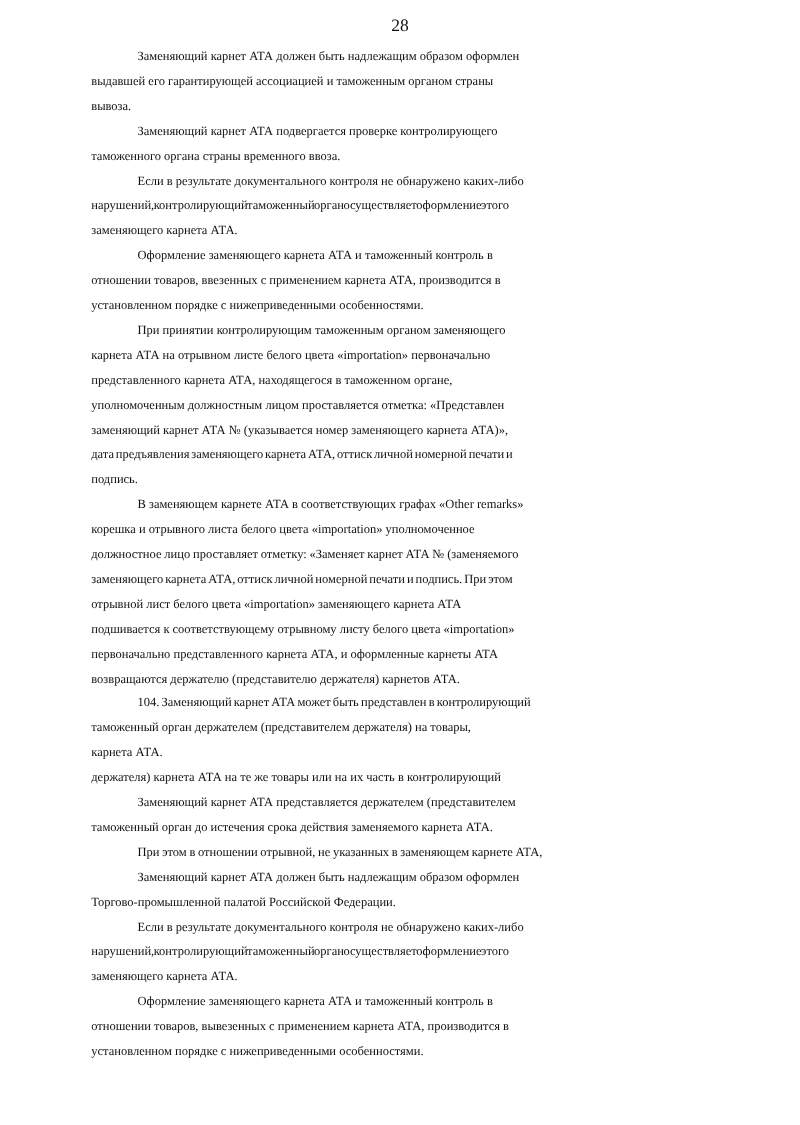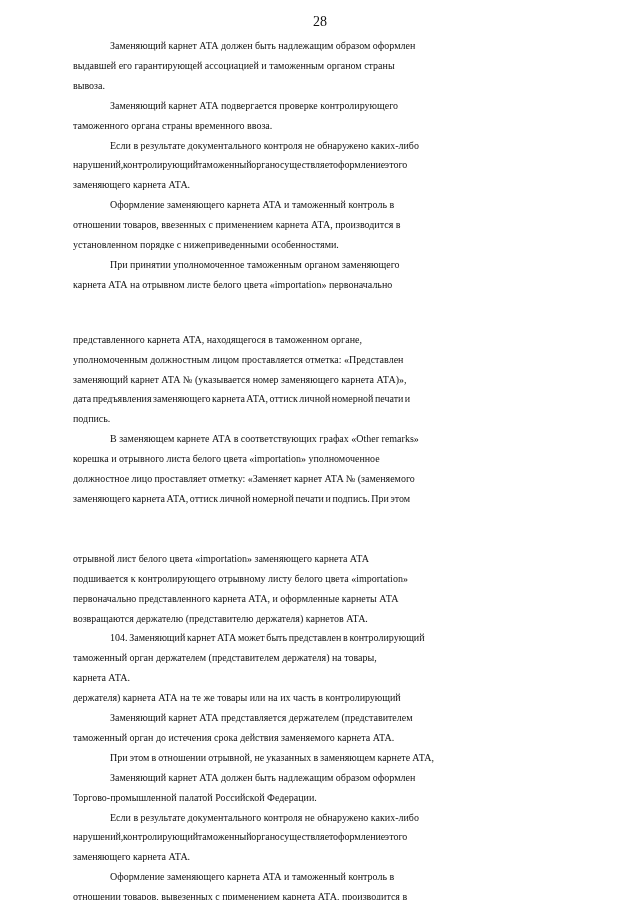--- a/index.html
+++ b/index.html
@@ -22,33 +22,33 @@
     <div class="line" style="white-space: nowrap; height: auto; text-align-last: left; text-align: left;"><span style="white-space: nowrap; text-align: right;">выдавшей его гарантирующей ассоциацией и таможенным органом страны</span></div>
     <div class="line last">вывоза.</div>
     <div class="line indent" style="white-space: nowrap; height: auto; text-align-last: left; text-align: left;"><span style="white-space: nowrap;">Заменяющий карнет АТА подвергается проверке контролирующего</span></div>
     <div class="line last">таможенного органа страны временного ввоза.</div>
     <div class="line indent" style="white-space: nowrap; height: auto; text-align-last: left; text-align: left;"><span style="white-space: nowrap;">Если в результате документального контроля не обнаружено каких-либо</span></div>
     <div class="line" style="white-space: nowrap; height: auto; text-align-last: left; text-align: left;"><span style="white-space: nowrap; word-spacing: -2.91667px;">нарушений, контролирующий таможенный орган осуществляет оформление этого</span></div>
     <div class="line last">заменяющего карнета АТА.</div>
     <div class="line indent" style="white-space: nowrap; height: auto; text-align-last: left; text-align: left;"><span style="white-space: nowrap;">Оформление заменяющего карнета АТА и таможенный контроль в</span></div>
     <div class="line" style="white-space: nowrap; height: auto; text-align-last: left; text-align: left;"><span style="white-space: nowrap;">отношении товаров, ввезенных с применением карнета АТА, производится в</span></div>
     <div class="line last">установленном порядке с нижеприведенными особенностями.</div>
-    <div class="line indent" style="white-space: nowrap; height: auto; text-align-last: left; text-align: left;"><span style="white-space: nowrap;">При принятии уполномоченное таможенным органом заменяющего</span></div>
+    <div class="line indent" style="white-space: nowrap; height: auto; text-align-last: left; text-align: left;"><span style="white-space: nowrap;">При принятии контролирующим таможенным органом заменяющего</span></div>
     <div class="line" style="white-space: nowrap; height: auto; text-align-last: left; text-align: left;"><span style="white-space: nowrap;">карнета АТА на отрывном листе белого цвета «importation» первоначально</span></div>
-    <div class="line" style="white-space: nowrap; height: auto; text-align-last: left; text-align: left; margin-top: 35px;"><span style="white-space: nowrap;">представленного карнета АТА, находящегося в таможенном органе,</span></div>
+    <div class="line" style="white-space: nowrap; height: auto; text-align-last: left; text-align: left;"><span style="white-space: nowrap;">представленного карнета АТА, находящегося в таможенном органе,</span></div>
     <div class="line" style="white-space: nowrap; height: auto; text-align-last: left; text-align: left;"><span style="white-space: nowrap;">уполномоченным должностным лицом проставляется отметка: «Представлен</span></div>
     <div class="line" style="white-space: nowrap; height: auto; text-align-last: left; text-align: left;"><span style="white-space: nowrap;">заменяющий карнет АТА № (указывается номер заменяющего карнета АТА)»,</span></div>
     <div class="line" style="white-space: nowrap; height: auto; text-align-last: left; text-align: left;"><span style="white-space: nowrap; word-spacing: -1.02431px;">дата предъявления заменяющего карнета АТА, оттиск личной номерной печати и</span></div>
     <div class="line last">подпись.</div>
     <div class="line indent" style="white-space: nowrap; height: auto; text-align-last: left; text-align: left;"><span style="white-space: nowrap;">В заменяющем карнете АТА в соответствующих графах «Other remarks»</span></div>
     <div class="line" style="white-space: nowrap; height: auto; text-align-last: left; text-align: left;"><span style="white-space: nowrap;">корешка и отрывного листа белого цвета «importation» уполномоченное</span></div>
     <div class="line" style="white-space: nowrap; height: auto; text-align-last: left; text-align: left;"><span style="white-space: nowrap; word-spacing: -0.232422px;">должностное лицо проставляет отметку: «Заменяет карнет АТА № (заменяемого</span></div>
     <div class="line" style="white-space: nowrap; height: auto; text-align-last: left; text-align: left;"><span style="white-space: nowrap; word-spacing: -0.93125px;">заменяющего карнета АТА, оттиск личной номерной печати и подпись. При этом</span></div>
-    <div class="line" style="white-space: nowrap; height: auto; text-align-last: left; text-align: left; margin-top: 40px;"><span style="white-space: nowrap;">отрывной лист белого цвета «importation» заменяющего карнета АТА</span></div>
-    <div class="line" style="white-space: nowrap; height: auto; text-align-last: left; text-align: left;"><span style="white-space: nowrap;">подшивается к контролирующего отрывному листу белого цвета «importation»</span></div>
+    <div class="line" style="white-space: nowrap; height: auto; text-align-last: left; text-align: left;"><span style="white-space: nowrap;">отрывной лист белого цвета «importation» заменяющего карнета АТА</span></div>
+    <div class="line" style="white-space: nowrap; height: auto; text-align-last: left; text-align: left;"><span style="white-space: nowrap;">подшивается к соответствующему отрывному листу белого цвета «importation»</span></div>
     <div class="line" style="white-space: nowrap; height: auto; text-align-last: left; text-align: left;"><span style="white-space: nowrap;">первоначально представленного карнета АТА, и оформленные карнеты АТА</span></div>
     <div class="line last">возвращаются держателю (представителю держателя) карнетов АТА.</div>
     <div class="line indent" style="white-space: nowrap; height: auto; text-align-last: left; text-align: left;"><span style="white-space: nowrap; word-spacing: -0.777344px;">104. Заменяющий карнет АТА может быть представлен в контролирующий</span></div>
     <div class="line" style="white-space: nowrap; height: auto; text-align-last: left; text-align: left;"><span style="white-space: nowrap;">таможенный орган держателем (представителем держателя) на товары,</span></div>
     <div class="line last">карнета АТА.</div>
     <div class="line" style="white-space: nowrap; height: auto; text-align-last: left; text-align: left;"><span style="white-space: nowrap;">держателя) карнета АТА на те же товары или на их часть в контролирующий</span></div>
     <div class="line indent" style="white-space: nowrap; height: auto; text-align-last: left; text-align: left;"><span style="white-space: nowrap;">Заменяющий карнет АТА представляется держателем (представителем</span></div>
     <div class="line last">таможенный орган до истечения срока действия заменяемого карнета АТА.</div>
     <div class="line indent" style="white-space: nowrap; height: auto; text-align-last: left; text-align: left;"><span style="white-space: nowrap; word-spacing: -0.370312px;">При этом в отношении отрывной, не указанных в заменяющем карнете АТА,</span></div>
     <div class="line indent" style="white-space: nowrap; height: auto; text-align-last: left; text-align: left;"><span style="white-space: nowrap;">Заменяющий карнет АТА должен быть надлежащим образом оформлен</span></div>

